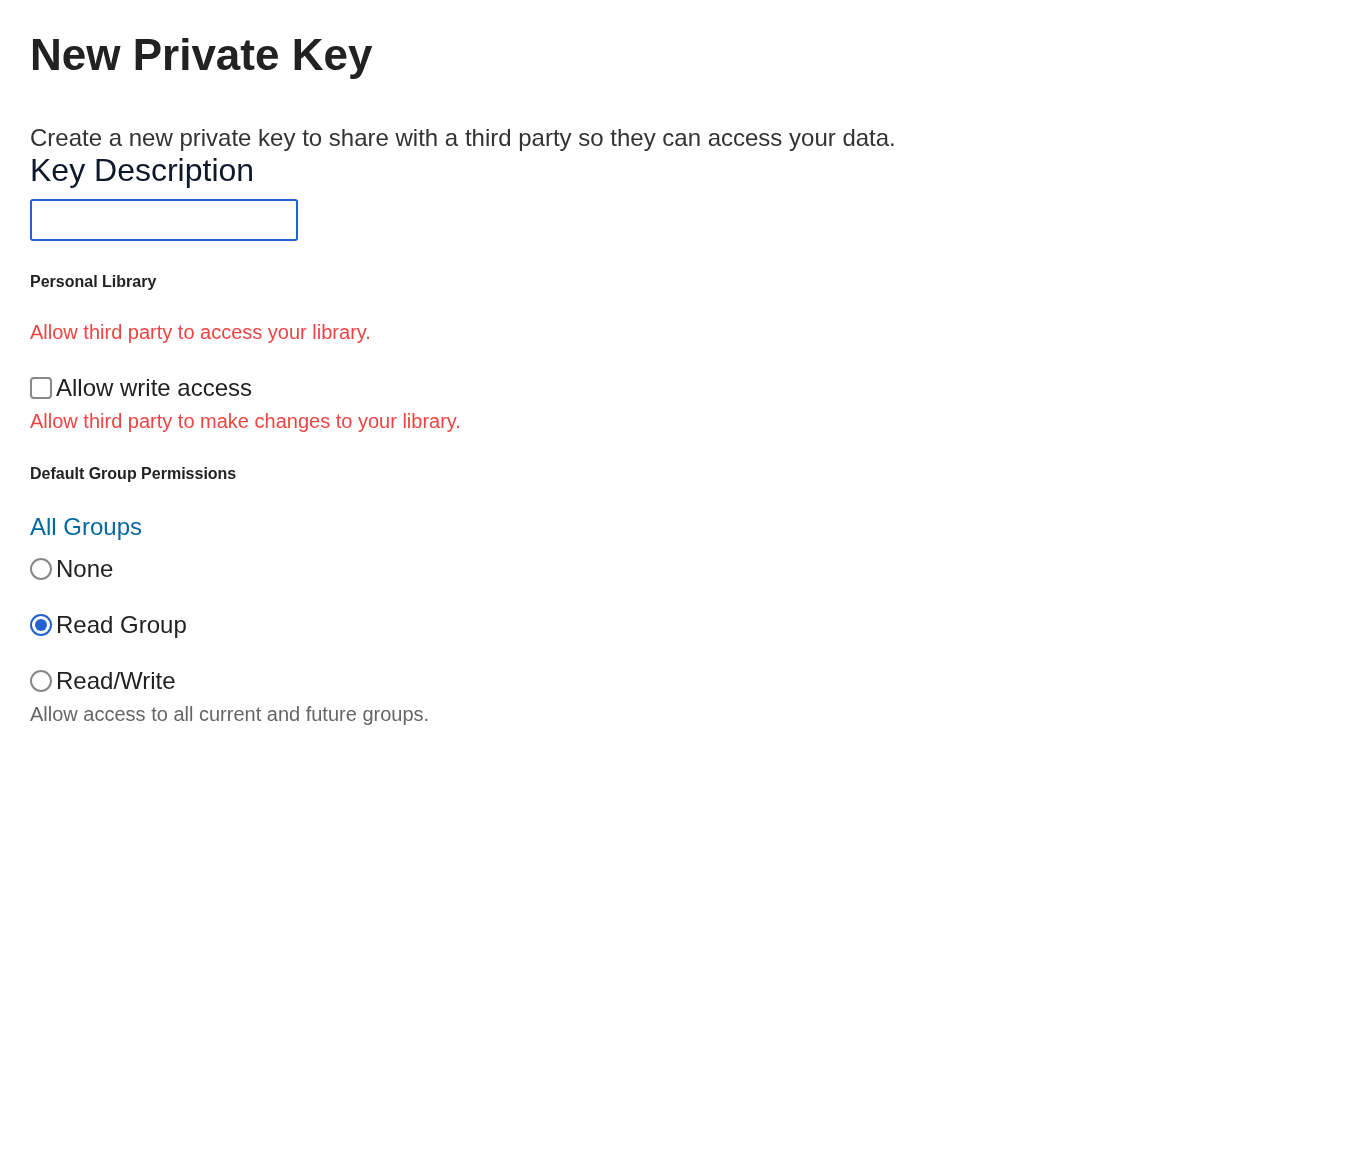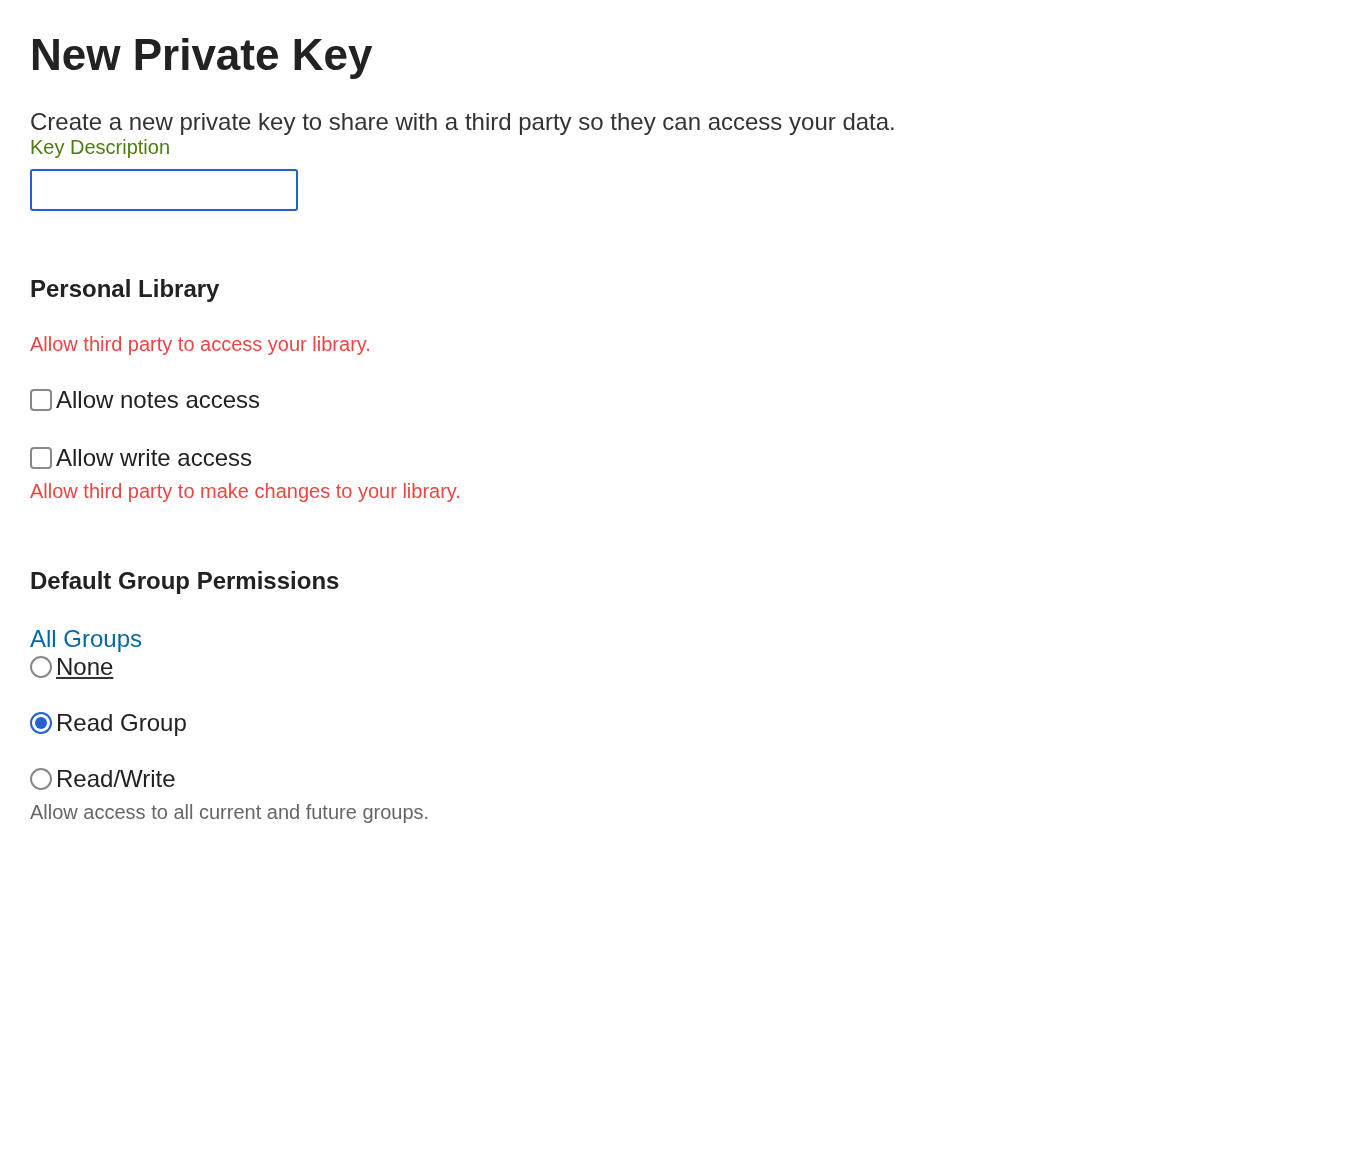--- a/index.html
+++ b/index.html
@@ -12,47 +12,47 @@
       background: #ffffff;
       width: 1352px;
       height: 1166px;
       padding: 20px 30px;
       color: #333;
     }
     h1.page-title {
       font-size: 44px;
       font-weight: 700;
       color: #222;
-      margin-bottom: 28px;
+      margin-bottom: 44px;
       margin-top: 10px;
     }
     p.description {
       font-size: 24px;
       color: #333;
     }
     .field-label {
-      font-size: 20px;
-      color: #4d7c0f;
+      font-size: 32px;
+      color: #0f172a;
       margin-bottom: 10px;
       display: block;
     }
     input.text-input {
       width: 268px;
       height: 42px;
       border: 2px solid #2360d0;
       border-radius: 3px;
       font-size: 20px;
       padding: 4px 8px;
       outline: none;
     }
     h2.section-heading {
-      font-size: 24px;
+      font-size: 16px;
       font-weight: 700;
       color: #222;
-      margin-top: 64px;
+      margin-top: 32px;
       margin-bottom: 30px;
     }
     .option-row {
       margin-bottom: 30px;
     }
     .option-head {
       display: flex;
       align-items: center;
       gap: 4px;
       margin-bottom: 8px;
@@ -137,22 +137,21 @@
       color: #666;
       margin-top: -20px;
     }
     .group-permissions-label {
       margin-top: 48px;
     }
     .all-groups-block {
       margin-bottom: 0;
     }
     .radio-first {
-      margin-top: 0;
-      text-decoration: underline;
+      margin-top: 14px;
     }
   </style>
 </head>
 <body>
 
 
 
 <h1 class="page-title">New Private Key</h1>
 
 <p class="description">Create a new private key to share with a third party so they can access your data.</p>
@@ -160,26 +159,20 @@
 <label class="field-label">Key Description</label>
 <input type="text" class="text-input" autofocus="" value="" style="">
 
 <h2 class="section-heading">Personal Library</h2>
 
 <div class="option-row">
   <div class="option-desc">Allow third party to access your library.</div>
 </div>
 
 <div class="option-row">
-  <div class="option-head">
-    <span class="checkbox">
-      
-    </span>
-    <span class="option-label">Allow notes access</span>
-  </div>
 </div>
 
 <div class="option-row">
   <div class="option-head">
     <span class="checkbox">
       
     </span>
     <span class="option-label">Allow write access</span>
   </div>
   <div class="option-desc">Allow third party to make changes to your library.</div>

